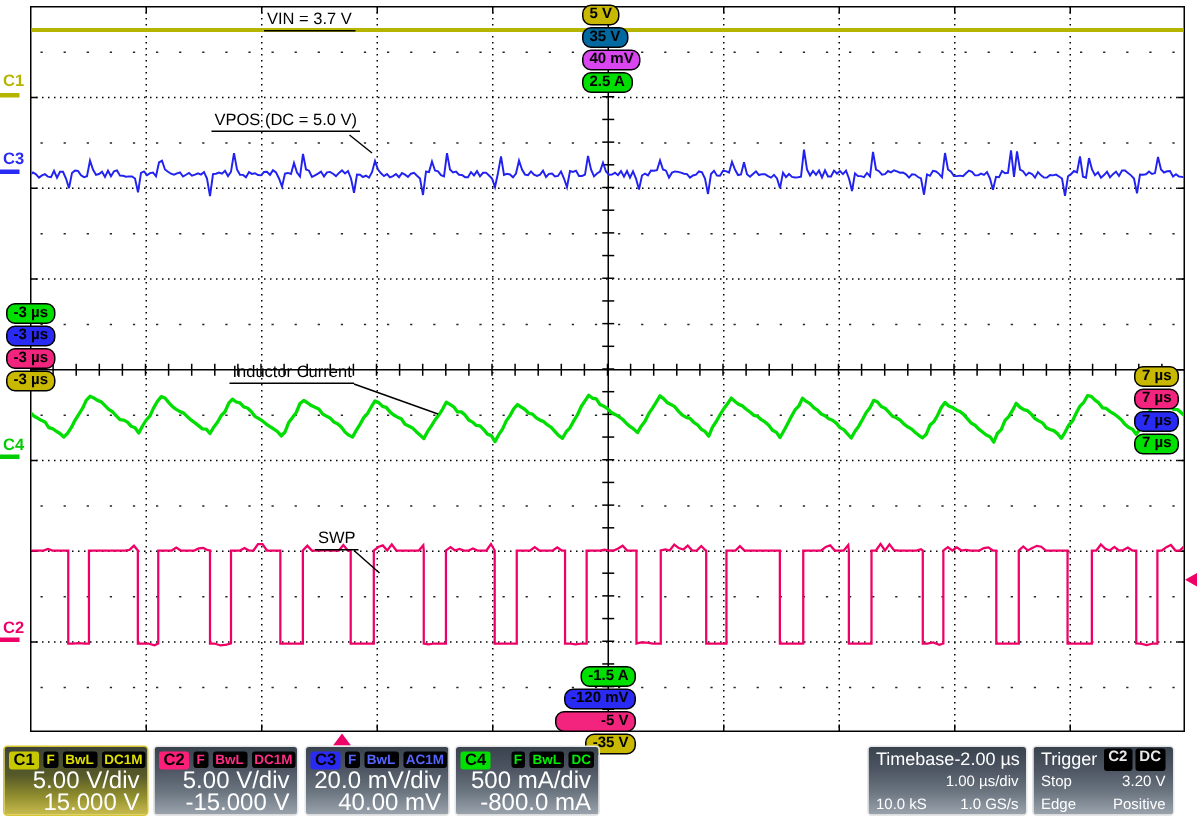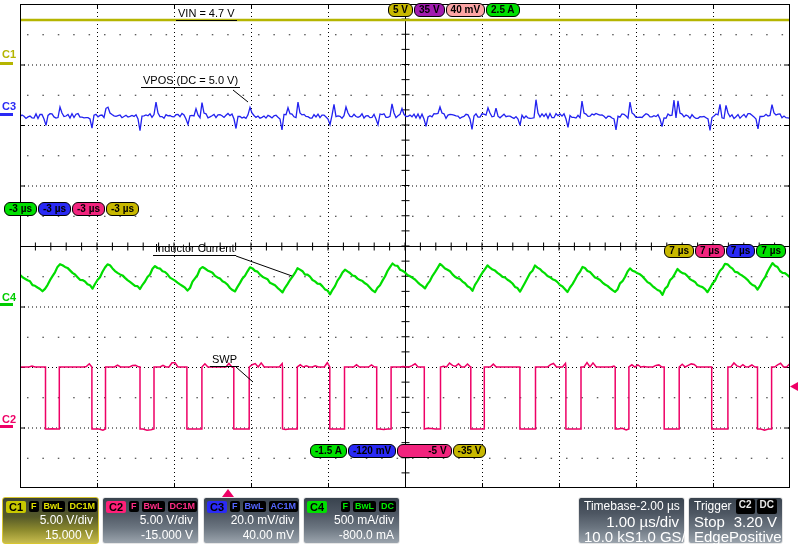--- a/index.html
+++ b/index.html
@@ -5,34 +5,34 @@
   html,body{margin:0;padding:0;}
   body{width:800px;height:547px;position:relative;overflow:hidden;background:#fff;
        font-family:"Liberation Sans","DejaVu Sans",sans-serif;}
   #scope-svg,#overlay-svg{position:absolute;left:0;top:0;}
   #scope-svg{z-index:1;}
   #overlay-svg{z-index:4;pointer-events:none;}
   .glabel{position:absolute;z-index:3;font-size:11px;color:#000;line-height:12px;
           border-bottom:1px solid #000;padding:0 2px 1px 2px;white-space:nowrap;background:transparent;}
   .mklabel{position:absolute;left:2px;z-index:3;font-size:11px;font-weight:bold;line-height:11px;}
   .mkdash{position:absolute;left:0;width:13px;height:3px;z-index:3;}
-  .col{position:absolute;display:flex;flex-direction:row;gap:1px;z-index:5;}
+  .col{position:absolute;display:flex;flex-direction:column;gap:1px;z-index:5;}
   .pill{height:12px;line-height:12px;font-size:10px;font-weight:bold;color:#000;
         border:1px solid #000;border-radius:6px;padding:0 4px;white-space:nowrap;width:max-content;}
   
   .box{position:absolute;top:497px;height:47px;border:1px solid #e6e6e6;border-radius:3px;
        background:linear-gradient(180deg,#39434e 0%,#4d5662 34%,#6c7681 67%,#9ba4ad 100%);
        color:#fff;z-index:6;box-sizing:border-box;}
   .box.sel{border-color:#d8c630;
        background:linear-gradient(180deg,#3d4337 0%,#565a28 42%,#8f8c2e 72%,#c8bc4e 100%);}
   .r1{display:flex;align-items:center;gap:3px;padding:2px 3px 0 3px;height:13px;font-size:11px;}
   .chbadge{font-size:11px;font-weight:bold;color:#000;padding:0 3px;border-radius:2px;line-height:12px;}
   .badge{font-size:9px;font-weight:bold;background:#000;padding:0 2px;border-radius:2px;line-height:11px;}
-  .r2,.r3{font-size:12px;text-align:right;padding-right:5px;line-height:15px;white-space:nowrap;}
-  .rowflex{display:flex;justify-content:space-between;font-size:15px;line-height:15px;padding:0 5px;white-space:nowrap;}
+  .r2,.r3{font-size:16px;text-align:right;padding-right:5px;line-height:15px;white-space:nowrap;}
+  .rowflex{display:flex;justify-content:space-between;font-size:10px;line-height:15px;padding:0 5px;white-space:nowrap;}
   .rowflex.first{padding-top:1px;font-size:12px;}
   .tbadge{font-size:10px;font-weight:bold;background:#000;color:#e8e8e8;padding:0 3px;border-radius:2px;line-height:12px;}
 </style>
 </head>
 <body>
 
 <svg id="scope-svg" width="800" height="547">
     <rect x="20.5" y="4.5" width="769" height="483" fill="none" stroke="#000000"></rect>
     <line x1="97.5" y1="4" x2="97.5" y2="488" stroke="#000000" stroke-dasharray="1 3"></line>
     <line x1="174.5" y1="4" x2="174.5" y2="488" stroke="#000000" stroke-dasharray="1 3"></line>
@@ -176,38 +176,38 @@
       </clipPath>
     </defs>
     <g clip-path="url(#gc)">
       <path d="M20,20 H790" stroke="#b5b500" stroke-width="2.6" fill="none"></path>
       <path d="M20.0,116.5 L22.0,115.0 L24.0,116.2 L26.0,118.4 L28.0,116.9 L30.0,116.1 L32.0,117.8 L34.0,118.1 L36.0,113.9 L38.0,118.5 L40.0,114.5 L42.0,114.5 L44.0,119.0 L46.0,125.4 L48.0,115.4 L50.0,113.7 L52.0,113.9 L54.0,116.9 L56.0,118.1 L58.0,117.5 L60.0,107.0 L62.0,113.0 L64.0,116.6 L66.0,116.0 L68.0,114.5 L70.0,118.0 L72.0,113.8 L74.0,117.5 L76.0,114.2 L78.0,113.6 L80.0,117.1 L82.0,117.2 L84.0,117.8 L86.0,117.6 L88.0,117.7 L90.0,119.0 L92.0,128.2 L94.0,115.2 L96.0,114.3 L98.0,116.8 L100.0,115.4 L102.0,115.0 L104.0,117.5 L106.0,108.3 L108.0,107.1 L110.0,113.0 L112.0,114.5 L114.0,115.8 L116.0,116.4 L118.0,115.6 L120.0,115.0 L122.0,117.7 L124.0,116.5 L126.0,115.3 L128.0,117.1 L130.0,116.4 L132.0,115.5 L134.0,116.4 L136.0,114.7 L138.0,119.0 L140.0,130.7 L142.0,116.1 L144.0,115.8 L146.0,115.0 L148.0,115.8 L150.0,113.9 L152.0,117.4 L154.0,114.5 L156.0,102.1 L158.0,113.0 L160.0,116.5 L162.0,116.6 L164.0,118.2 L166.0,114.7 L168.0,115.9 L170.0,115.5 L172.0,116.7 L174.0,116.9 L176.0,114.7 L178.0,114.5 L180.0,116.6 L182.0,113.5 L184.0,114.9 L186.0,119.0 L188.0,124.4 L190.0,115.7 L192.0,115.3 L194.0,116.0 L196.0,108.7 L198.0,115.0 L200.0,117.7 L202.0,102.6 L204.0,113.0 L206.0,113.8 L208.0,117.9 L210.0,116.9 L212.0,115.7 L214.0,114.4 L216.0,117.6 L218.0,114.9 L220.0,114.6 L222.0,115.8 L224.0,117.4 L226.0,115.3 L228.0,113.5 L230.0,115.6 L232.0,114.0 L234.0,119.0 L236.0,128.5 L238.0,116.4 L240.0,116.5 L242.0,118.0 L244.0,117.1 L246.0,118.4 L248.0,114.8 L250.0,107.4 L252.0,113.0 L254.0,115.5 L256.0,117.4 L258.0,116.0 L260.0,118.2 L262.0,117.4 L264.0,116.0 L266.0,118.1 L268.0,115.4 L270.0,116.4 L272.0,117.9 L274.0,115.8 L276.0,115.2 L278.0,117.2 L280.0,119.0 L282.0,130.0 L284.0,114.4 L286.0,114.7 L288.0,107.7 L290.0,113.7 L292.0,114.2 L294.0,116.8 L296.0,117.6 L298.0,102.1 L300.0,113.0 L302.0,114.9 L304.0,114.4 L306.0,116.5 L308.0,116.7 L310.0,118.1 L312.0,118.1 L314.0,114.7 L316.0,116.9 L318.0,114.1 L320.0,117.6 L322.0,115.2 L324.0,115.1 L326.0,117.0 L328.0,119.0 L330.0,124.7 L332.0,115.3 L334.0,104.3 L336.0,116.6 L338.0,115.9 L340.0,116.3 L342.0,118.2 L344.0,115.7 L346.0,107.0 L348.0,113.0 L350.0,116.4 L352.0,116.8 L354.0,114.3 L356.0,116.5 L358.0,117.3 L360.0,116.4 L362.0,113.8 L364.0,118.0 L366.0,115.9 L368.0,115.7 L370.0,117.6 L372.0,117.3 L374.0,114.3 L376.0,119.0 L378.0,124.8 L380.0,114.0 L382.0,114.6 L384.0,113.8 L386.0,117.3 L388.0,117.3 L390.0,116.4 L392.0,103.9 L394.0,113.0 L396.0,117.6 L398.0,115.7 L400.0,114.4 L402.0,108.5 L404.0,114.3 L406.0,116.5 L408.0,116.4 L410.0,115.1 L412.0,116.8 L414.0,114.1 L416.0,117.8 L418.0,114.0 L420.0,118.5 L422.0,114.2 L424.0,119.0 L426.0,126.3 L428.0,117.0 L430.0,115.7 L432.0,116.9 L434.0,113.7 L436.0,113.8 L438.0,113.5 L440.0,107.0 L442.0,113.0 L444.0,113.8 L446.0,118.4 L448.0,115.1 L450.0,114.3 L452.0,114.6 L454.0,115.1 L456.0,115.8 L458.0,116.1 L460.0,118.4 L462.0,117.0 L464.0,116.5 L466.0,114.3 L468.0,114.9 L470.0,119.0 L472.0,129.3 L474.0,116.0 L476.0,113.9 L478.0,117.1 L480.0,117.2 L482.0,113.8 L484.0,114.1 L486.0,115.1 L488.0,107.9 L490.0,113.0 L492.0,116.7 L494.0,116.3 L496.0,108.1 L498.0,116.2 L500.0,117.8 L502.0,116.0 L504.0,114.2 L506.0,116.7 L508.0,116.1 L510.0,116.1 L512.0,117.4 L514.0,118.4 L516.0,116.6 L518.0,119.0 L520.0,125.4 L522.0,115.1 L524.0,118.1 L526.0,116.0 L528.0,117.9 L530.0,118.3 L532.0,118.2 L534.0,117.8 L536.0,99.7 L538.0,113.0 L540.0,117.0 L542.0,113.9 L544.0,116.5 L546.0,113.7 L548.0,118.3 L550.0,113.6 L552.0,117.7 L554.0,117.7 L556.0,113.7 L558.0,115.7 L560.0,114.0 L562.0,116.1 L564.0,113.8 L566.0,119.0 L568.0,127.4 L570.0,115.6 L572.0,117.4 L574.0,117.4 L576.0,118.1 L578.0,115.3 L580.0,117.6 L582.0,101.2 L584.0,113.0 L586.0,114.1 L588.0,116.4 L590.0,116.1 L592.0,114.0 L594.0,114.9 L596.0,113.5 L598.0,114.3 L600.0,115.1 L602.0,115.0 L604.0,116.2 L606.0,118.4 L608.0,116.2 L610.0,116.4 L612.0,118.0 L614.0,119.0 L616.0,129.8 L618.0,116.3 L620.0,117.2 L622.0,113.9 L624.0,114.3 L626.0,115.9 L628.0,118.2 L630.0,102.0 L632.0,113.0 L634.0,114.5 L636.0,117.3 L638.0,117.4 L640.0,117.1 L642.0,117.5 L644.0,115.5 L646.0,113.7 L648.0,114.6 L650.0,116.9 L652.0,116.9 L654.0,115.7 L656.0,116.6 L658.0,114.7 L660.0,119.0 L662.0,126.5 L664.0,117.9 L666.0,118.2 L668.0,114.0 L670.0,115.5 L672.0,115.2 L674.0,100.2 L676.0,117.9 L678.0,100.9 L680.0,113.0 L682.0,114.1 L684.0,116.9 L686.0,115.1 L688.0,116.0 L690.0,118.4 L692.0,114.7 L694.0,116.9 L696.0,118.4 L698.0,118.3 L700.0,116.7 L702.0,116.9 L704.0,116.4 L706.0,117.7 L708.0,119.0 L710.0,130.5 L712.0,117.5 L714.0,116.1 L716.0,114.0 L718.0,114.9 L720.0,104.3 L722.0,117.8 L724.0,118.5 L726.0,105.4 L728.0,113.0 L730.0,116.8 L732.0,114.9 L734.0,118.5 L736.0,116.7 L738.0,114.5 L740.0,118.2 L742.0,116.1 L744.0,114.4 L746.0,117.3 L748.0,113.7 L750.0,113.7 L752.0,115.3 L754.0,116.9 L756.0,119.0 L758.0,128.9 L760.0,116.4 L762.0,116.5 L764.0,116.2 L766.0,114.3 L768.0,116.0 L770.0,115.4 L772.0,104.6 L774.0,113.0 L776.0,115.0 L778.0,114.2 L780.0,114.0 L782.0,117.7 L784.0,116.1 L786.0,117.7 L788.0,117.9 L790.0,118.2" stroke="#2222f0" stroke-width="1.3" fill="none"></path>
       <path d="M20.0,274.7 L22.5,277.3 L25.0,278.7 L27.5,280.2 L30.0,281.3 L32.5,285.1 L35.0,285.8 L37.5,287.5 L40.0,289.0 L42.5,291.3 L45.0,288.9 L47.5,285.1 L50.0,280.2 L52.5,276.2 L55.0,272.3 L57.5,266.9 L60.0,264.2 L62.5,265.3 L65.0,266.9 L67.5,267.9 L70.0,270.4 L72.5,272.9 L75.0,274.5 L77.5,277.2 L80.0,279.8 L82.5,280.1 L85.0,281.4 L87.5,284.2 L90.0,285.2 L92.5,288.7 L95.0,284.0 L97.5,280.0 L100.0,277.3 L102.5,271.7 L105.0,267.5 L107.5,264.4 L110.0,265.3 L112.5,268.4 L115.0,271.1 L117.5,272.9 L120.0,274.4 L122.5,275.4 L125.0,277.9 L127.5,280.1 L130.0,281.9 L132.5,283.9 L135.0,285.9 L137.5,286.1 L140.0,289.0 L142.5,284.8 L145.0,281.5 L147.5,277.0 L150.0,274.5 L152.5,268.8 L155.0,266.1 L157.5,268.0 L160.0,268.6 L162.5,271.3 L165.0,272.0 L167.5,274.3 L170.0,277.6 L172.5,279.1 L175.0,280.6 L177.5,282.7 L180.0,284.4 L182.5,286.0 L185.0,287.7 L187.5,290.6 L190.0,288.0 L192.5,281.6 L195.0,278.3 L197.5,275.0 L200.0,269.0 L202.5,267.0 L205.0,268.5 L207.5,270.4 L210.0,271.5 L212.5,272.7 L215.0,275.9 L217.5,277.4 L220.0,278.6 L222.5,281.3 L225.0,282.5 L227.5,284.7 L230.0,288.0 L232.5,290.1 L235.0,291.4 L237.5,286.9 L240.0,282.9 L242.5,278.4 L245.0,275.7 L247.5,271.3 L250.0,267.3 L252.5,268.4 L255.0,270.9 L257.5,271.6 L260.0,274.6 L262.5,276.7 L265.0,278.1 L267.5,279.2 L270.0,282.8 L272.5,284.0 L275.0,285.3 L277.5,287.8 L280.0,290.0 L282.5,292.4 L285.0,287.8 L287.5,284.1 L290.0,280.0 L292.5,276.7 L295.0,272.9 L297.5,268.2 L300.0,269.6 L302.5,271.2 L305.0,274.6 L307.5,274.6 L310.0,276.6 L312.5,280.0 L315.0,281.4 L317.5,283.6 L320.0,283.9 L322.5,286.4 L325.0,289.4 L327.5,290.4 L330.0,294.4 L332.5,289.8 L335.0,286.1 L337.5,280.6 L340.0,277.1 L342.5,272.5 L345.0,269.7 L347.5,271.4 L350.0,273.0 L352.5,275.5 L355.0,276.1 L357.5,278.6 L360.0,280.1 L362.5,281.1 L365.0,283.3 L367.5,284.9 L370.0,287.7 L372.5,290.4 L375.0,292.2 L377.5,287.8 L380.0,285.2 L382.5,280.6 L385.0,276.5 L387.5,271.0 L390.0,267.2 L392.5,263.5 L395.0,265.5 L397.5,265.9 L400.0,269.7 L402.5,270.8 L405.0,272.4 L407.5,275.0 L410.0,276.3 L412.5,277.8 L415.0,279.5 L417.5,282.1 L420.0,284.3 L422.5,286.1 L425.0,288.4 L427.5,284.1 L430.0,280.8 L432.5,275.8 L435.0,272.1 L437.5,268.1 L440.0,263.9 L442.5,265.9 L445.0,268.5 L447.5,269.8 L450.0,271.3 L452.5,274.4 L455.0,276.8 L457.5,278.3 L460.0,278.9 L462.5,281.6 L465.0,283.2 L467.5,286.2 L470.0,287.6 L472.5,290.8 L475.0,284.8 L477.5,281.0 L480.0,276.6 L482.5,272.5 L485.0,269.2 L487.5,265.4 L490.0,267.7 L492.5,269.6 L495.0,270.6 L497.5,272.8 L500.0,274.7 L502.5,276.9 L505.0,277.5 L507.5,279.8 L510.0,281.3 L512.5,283.5 L515.0,286.9 L517.5,288.1 L520.0,291.7 L522.5,287.3 L525.0,282.7 L527.5,277.9 L530.0,273.3 L532.5,270.8 L535.0,265.5 L537.5,267.6 L540.0,269.1 L542.5,271.7 L545.0,273.4 L547.5,276.0 L550.0,277.2 L552.5,279.2 L555.0,280.2 L557.5,282.1 L560.0,285.1 L562.5,286.4 L565.0,289.2 L567.5,292.0 L570.0,287.5 L572.5,284.1 L575.0,279.7 L577.5,275.0 L580.0,271.8 L582.5,266.9 L585.0,268.0 L587.5,271.0 L590.0,272.1 L592.5,274.8 L595.0,277.5 L597.5,278.5 L600.0,280.0 L602.5,282.6 L605.0,284.5 L607.5,285.9 L610.0,288.1 L612.5,290.2 L615.0,291.9 L617.5,289.5 L620.0,283.4 L622.5,281.2 L625.0,277.0 L627.5,271.7 L630.0,268.3 L632.5,270.7 L635.0,271.6 L637.5,273.3 L640.0,274.3 L642.5,276.4 L645.0,279.2 L647.5,282.1 L650.0,283.5 L652.5,286.1 L655.0,288.0 L657.5,290.0 L660.0,291.1 L662.5,294.8 L665.0,288.8 L667.5,286.4 L670.0,280.3 L672.5,277.8 L675.0,273.6 L677.5,268.9 L680.0,271.5 L682.5,273.1 L685.0,273.8 L687.5,276.1 L690.0,279.1 L692.5,280.6 L695.0,281.9 L697.5,285.1 L700.0,286.3 L702.5,287.1 L705.0,289.1 L707.5,292.2 L710.0,288.2 L712.5,283.4 L715.0,280.7 L717.5,275.3 L720.0,270.7 L722.5,268.2 L725.0,263.8 L727.5,264.3 L730.0,266.8 L732.5,268.6 L735.0,271.9 L737.5,272.3 L740.0,274.4 L742.5,275.8 L745.0,277.7 L747.5,279.8 L750.0,282.9 L752.5,285.0 L755.0,286.1 L757.5,289.5 L760.0,285.9 L762.5,280.8 L765.0,277.4 L767.5,271.7 L770.0,267.3 L772.5,263.1 L775.0,265.7 L777.5,267.0 L780.0,271.0 L782.5,272.9 L785.0,273.1 L787.5,275.1 L790.0,277.3" stroke="#00dd00" stroke-width="2.2" fill="none" stroke-linejoin="round"></path>
       <path d="M20,367 L23.0,367.0 L26.0,367.0 L29.0,367.0 L32.0,366.0 L35.0,367.0 L38.0,367.0 L41.0,367.0 L44.0,367.0 L45.5,367 L45.5,429 L48.5,429.0 L52.5,428.7 L56.5,429.0 L59.3,429 L59.3,367 L62.3,367.0 L65.3,367.0 L68.3,367.0 L71.3,367.0 L74.3,367.0 L77.3,367.0 L80.3,367.0 L83.3,367.0 L86.3,366.6 L89.3,363.8 L91.9,367 L91.9,429 L94.9,429.0 L98.9,429.0 L102.9,430.2 L105.5,429 L105.5,367 L108.5,367.0 L111.5,367.0 L114.5,367.0 L117.5,365.1 L120.5,367.0 L123.5,367.0 L126.5,367.0 L129.5,367.0 L132.5,365.6 L135.5,365.3 L138.5,366.8 L140.0,367 L140.0,429 L143.0,429.0 L147.0,430.3 L151.0,429.8 L154.0,429 L154.0,367 L157.0,367.0 L160.0,367.0 L163.0,365.4 L166.0,367.0 L169.0,367.0 L172.0,362.7 L175.0,362.7 L178.0,367.0 L181.0,367.0 L184.0,367.0 L186.9,367 L186.9,429 L189.9,429.0 L193.9,429.0 L197.9,429.0 L201.9,429 L201.9,367 L204.9,363.8 L207.9,367.0 L210.9,367.0 L213.9,367.0 L216.9,366.8 L219.9,367.0 L222.9,367.0 L225.9,367.0 L228.9,363.4 L231.9,367.0 L233.8,367 L233.8,429 L236.8,429.0 L240.8,429.0 L244.8,429.0 L248.8,429.0 L249.2,429 L249.2,367 L252.2,364.7 L255.2,363.6 L258.2,367.0 L261.2,362.9 L264.2,367.0 L267.2,367.0 L270.2,367.0 L273.2,367.0 L276.2,367.0 L279.2,367.0 L282.2,363.5 L282.5,367 L282.5,429 L285.5,429.6 L289.5,429.0 L293.5,429.0 L297.3,429 L297.3,367 L300.3,364.8 L303.3,367.0 L306.3,365.9 L309.3,367.0 L312.3,367.0 L315.3,365.7 L318.3,367.0 L321.3,367.0 L324.3,367.0 L327.3,362.7 L329.8,367 L329.8,429 L332.8,429.0 L336.8,429.0 L340.8,429.0 L344.5,429 L344.5,367 L347.5,367.0 L350.5,367.0 L353.5,367.0 L356.5,364.8 L359.5,367.0 L362.5,367.0 L365.5,367.0 L368.5,367.0 L371.5,364.9 L374.5,367.0 L376.7,367 L376.7,429 L379.7,429.0 L383.7,429.6 L387.7,429.0 L391.1,429 L391.1,367 L394.1,367.0 L397.1,367.0 L400.1,367.0 L403.1,366.5 L406.1,367.0 L409.1,367.0 L412.1,365.7 L415.1,363.8 L418.1,367.0 L421.1,367.0 L424.1,367.0 L424.3,367 L424.3,429 L427.3,428.3 L431.3,428.4 L435.3,429.0 L439.3,429.0 L440.5,429 L440.5,367 L443.5,366.3 L446.5,367.0 L449.5,363.1 L452.5,365.4 L455.5,366.4 L458.5,363.7 L461.5,367.0 L464.5,367.0 L467.5,364.0 L470.5,367.0 L470.8,367 L470.8,429 L473.8,429.0 L477.8,429.0 L481.8,429.0 L484.3,429 L484.3,367 L487.3,367.0 L490.3,367.0 L493.3,364.1 L496.3,367.0 L499.3,367.0 L502.3,367.0 L505.3,367.0 L508.3,367.0 L511.3,367.0 L514.3,367.0 L517.3,367.0 L519.9,367 L519.9,429 L522.9,429.0 L526.9,429.0 L530.9,429.0 L534.9,429.1 L535.5,429 L535.5,367 L538.5,367.0 L541.5,367.0 L544.5,367.0 L547.5,367.0 L550.5,364.6 L553.5,363.5 L556.5,367.0 L559.5,367.0 L562.5,367.0 L565.5,363.3 L565.9,367 L565.9,429 L568.9,429.0 L572.9,429.0 L576.9,429.0 L580.9,429.0 L581.0,429 L581.0,367 L584.0,367.0 L587.0,362.6 L590.0,367.0 L593.0,362.9 L596.0,366.8 L599.0,367.0 L602.0,367.0 L605.0,367.0 L608.0,367.0 L611.0,367.0 L614.0,366.1 L615.2,367 L615.2,429 L618.2,429.0 L622.2,428.3 L626.2,429.9 L628.9,429 L628.9,367 L631.9,364.8 L634.9,367.0 L637.9,364.9 L640.9,367.0 L643.9,366.6 L646.9,367.0 L649.9,367.0 L652.9,367.0 L655.9,365.4 L658.9,364.9 L661.9,367.0 L664.2,367 L664.2,429 L667.2,429.0 L671.2,429.0 L675.2,429.0 L679.2,429.0 L679.2,429 L679.2,367 L682.2,364.3 L685.2,367.0 L688.2,365.4 L691.2,363.9 L694.2,364.5 L697.2,367.0 L700.2,367.0 L703.2,367.0 L706.2,367.0 L709.2,367.0 L711.7,367 L711.7,429 L714.7,429.0 L718.7,429.0 L722.7,429.0 L726.7,429.0 L727.9,429 L727.9,367 L730.9,367.0 L733.9,363.0 L736.9,365.9 L739.9,367.0 L742.9,364.6 L745.9,367.0 L748.9,366.7 L751.9,365.0 L754.9,367.0 L757.5,367 L757.5,429 L760.5,429.1 L764.5,430.1 L768.5,429.0 L771.6,429 L771.6,367 L774.6,367.0 L777.6,364.8 L780.6,363.3 L783.6,367.0 L786.6,367.0 L789.6,363.9 L792.6,367.0 L795.6,367.0 L798.6,366.0 L801.6,367.0 L803.8,367 L803.8,429 L806.8,429.0 L810.8,429.0 L814.8,430.0 L817.4,429 L817.4,367" stroke="#ee0066" stroke-width="1.5" fill="none"></path>
     </g>
   </svg>
 
-<div class="glabel" style="left:176px;top:7px;">VIN = 4.7 V</div>
+<div class="glabel" style="left:176px;top:7px;">VIN = 3.7 V</div>
 <div class="glabel" style="left:141px;top:74px;">VPOS (DC = 5.0 V)</div>
 <div class="glabel" style="left:153px;top:242px;">Inductor Current</div>
 <div class="glabel" style="left:210px;top:353px;">SWP</div>
 
 <div class="mklabel" style="top: 49px; color: rgb(181, 181, 0);">C1</div>
 <div class="mkdash" style="top: 62px; background: rgb(181, 181, 0);"></div>
 <div class="mklabel" style="top: 101px; color: rgb(42, 42, 245);">C3</div>
 <div class="mkdash" style="top: 113px; background: rgb(42, 42, 245);"></div>
 <div class="mklabel" style="top: 292px; color: rgb(0, 204, 0);">C4</div>
 <div class="mkdash" style="top: 303px; background: rgb(0, 204, 0);"></div>
 <div class="mklabel" style="top: 414px; color: rgb(238, 0, 102);">C2</div>
 <div class="mkdash" style="top: 425px; background: rgb(238, 0, 102);"></div>
 
 <div class="col" style="left:388px;top:3px;align-items:flex-start;">
   <div class="pill" style="background: rgb(200, 184, 0);">5 V</div>
-  <div class="pill" style="background: #a21caf;">35 V</div>
-  <div class="pill" style="background: #fca5a5;">40 mV</div>
+  <div class="pill" style="background: #0369a1;">35 V</div>
+  <div class="pill" style="background: #d946ef;">40 mV</div>
   <div class="pill" style="background: rgb(0, 224, 0);">2.5 A</div>
 </div>
 <div class="col" style="left:310px;top:444px;width:114px;align-items:flex-end;">
   <div class="pill" style="background: rgb(0, 224, 0);">-1.5 A</div>
   <div class="pill" style="background: rgb(42, 42, 245);">-120 mV</div>
   <div class="pill" style="background: rgb(242, 36, 126); padding-left: 30px;">-5 V</div>
   <div class="pill" style="background: rgb(200, 184, 0);">-35 V</div>
 </div>
 <div class="col" style="left:4px;top:202px;align-items:center;">
   <div class="pill" style="background: rgb(0, 224, 0);">-3 µs</div>

